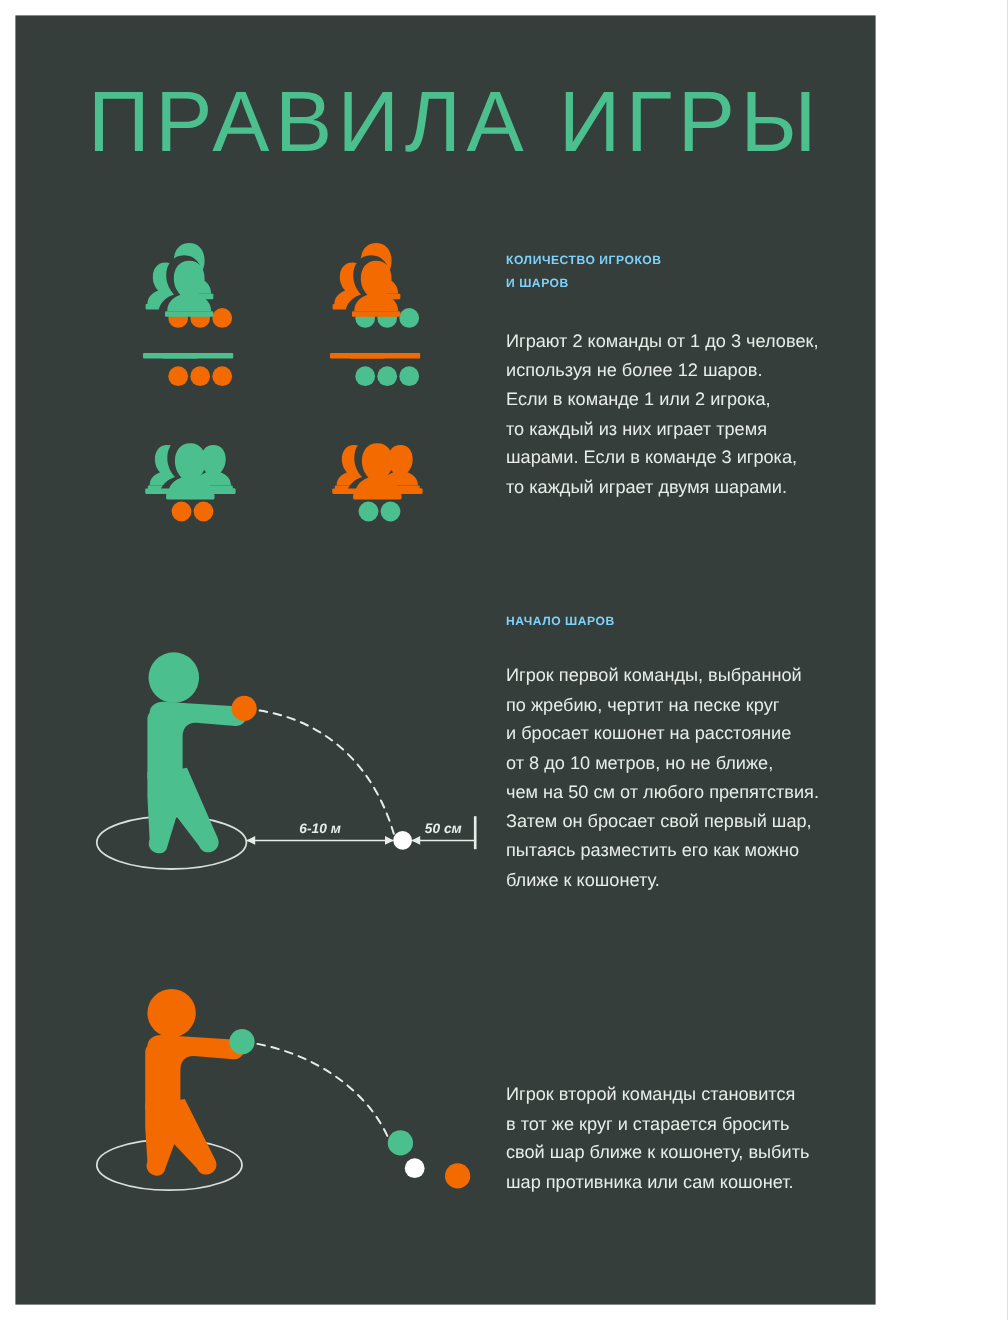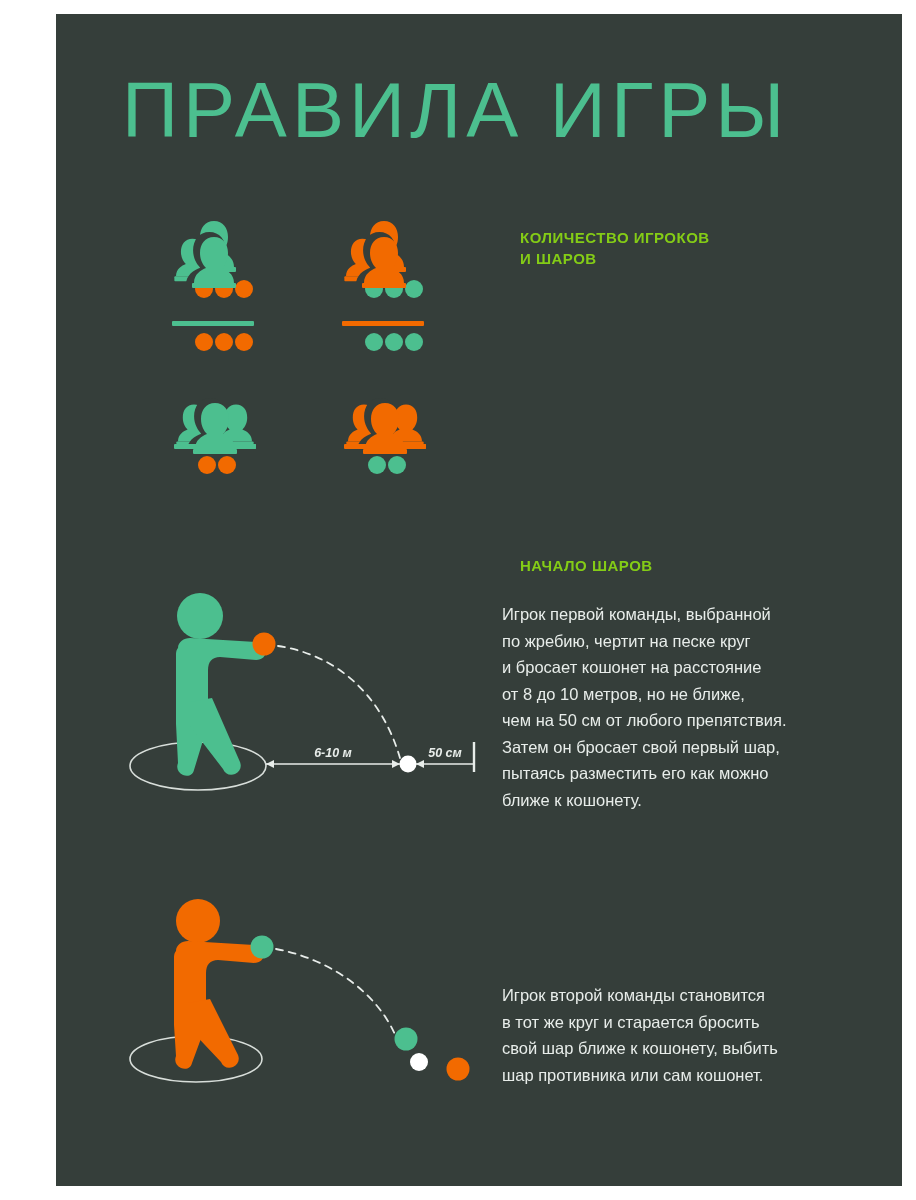--- a/index.html
+++ b/index.html
@@ -11,48 +11,47 @@
     width: 916px;
     height: 1200px;
     font-family: "Liberation Sans", sans-serif;
     overflow: hidden;
   }
 
   #poster {
     position: absolute;
     left: 14px;
     top: 14px;
-    width: 846px;
+    width: 782px;
     height: 1172px;
     background: #353E3A;
     overflow: hidden;
-    margin-left: 42px;
   }
 
   
   #title {
     position: absolute;
     left: 66px;
     top: 52px;
     width: 790px;
     font-size: 78px;
     line-height: 88px;
     letter-spacing: 5px;
     font-weight: 300;
     color: #4CBF8F;
     white-space: nowrap;
   }
 
   
   .sect-head {
     position: absolute;
-    left: 464px;
+    left: 446px;
     width: 400px;
-    color: #84cc16;
-    font-size: 15px;
+    color: #7dd3fc;
+    font-size: 11px;
     line-height: 21px;
     font-weight: bold;
     letter-spacing: 0.5px;
     white-space: pre-line;
   }
   .sect-body {
     position: absolute;
     left: 446px;
     width: 400px;
     color: #E8EDEA;
@@ -217,20 +216,26 @@
         <g fill="#4CBF8F">
           <circle cx="201" cy="246" r="9"></circle>
             <circle cx="221" cy="246" r="9"></circle>
         </g>
       </g>
     </svg>
   </div>
 
   <div class="sect-head" id="head1">КОЛИЧЕСТВО ИГРОКОВ
 И ШАРОВ</div>
+  <div class="sect-body" id="body1">Играют 2 команды от 1 до 3 человек,
+используя не более 12 шаров.
+Если в команде 1 или 2 игрока,
+то каждый из них играет тремя
+шарами. Если в команде 3 игрока,
+то каждый играет двумя шарами.</div>
 
   <div class="illo" id="illo-start">
     <svg viewBox="0 0 380 250" width="380" height="250">
 
       <ellipse cx="82" cy="192" rx="68" ry="24" fill="none" stroke="#D8DEDA" stroke-width="1.6"></ellipse>
 
       <g fill="#4CBF8F">
         <circle cx="84" cy="42" r="23"></circle>
         <path d="M62,74 C62,68 68,64 74,64 L140,68 C147,68 150,72 150,77 C150,82 146,86 140,86
                  L104,83 C96,83 92,88 92,96 L92,134 L60,134 L60,80 C60,77 61,75 62,74 Z"></path>

